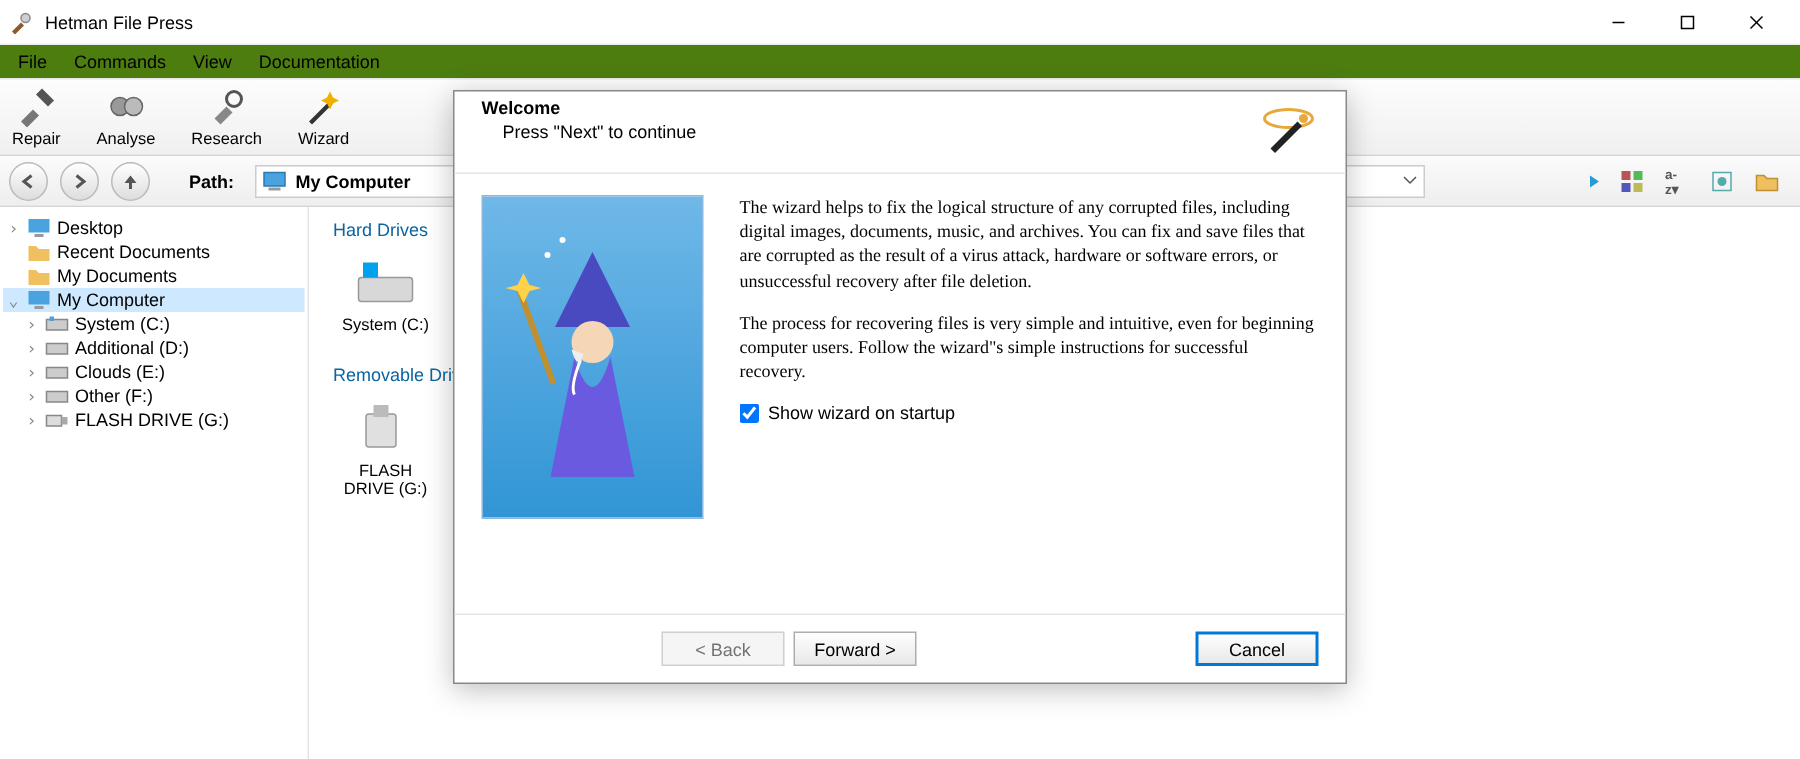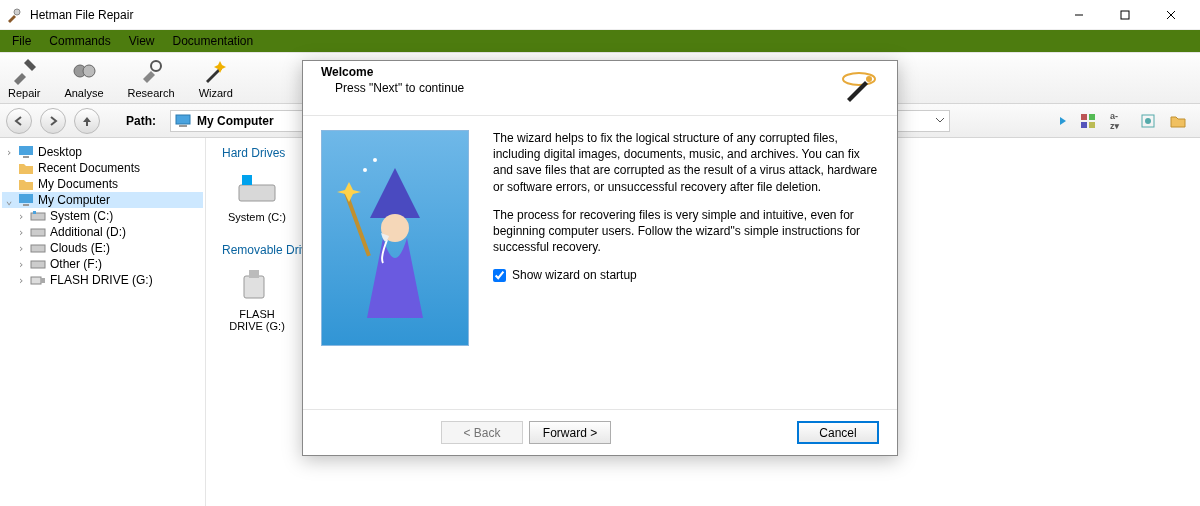--- a/index.html
+++ b/index.html
@@ -133,21 +133,21 @@
   padding: 14px 18px;
   gap: 24px;
 }
 .wiz-img {
   width: 148px; height: 216px;
   border: 1px solid #8ab8e0;
   background: linear-gradient(to bottom, #6fb8e8, #3195d5);
   display: flex; align-items: center; justify-content: center;
 }
 .wiz-text { flex: 1; font-size: 12px; color: #000; line-height: 1.35; }
-.wiz-text p { margin-bottom: 12px; }
+.wiz-text p { margin-bottom: 12px; font-family: Liberation Serif, serif; }
 .checkbox-row { display: flex; align-items: center; gap: 6px; margin-top: 8px; }
 .checkbox-row input { width: 13px; height: 13px; }
 .modal-footer {
   height: 46px;
   border-top: 1px solid #e5e5e5;
   display: flex; align-items: center;
   padding: 0 18px;
   gap: 10px;
 }
 .btn {
@@ -166,21 +166,21 @@
 </head>
 <body>
 
 <div class="titlebar">
   <span class="app-icon">
     <svg viewBox="0 0 16 16">
         <path d="M2 14 L8 8 L10 10 L4 16 Z" fill="#8a5a2b"></path>
         <circle cx="11" cy="5" r="3" fill="#cfcfcf" stroke="#888"></circle>
       </svg>
   </span>
-  <span class="title">Hetman File Repair</span>
+  <span class="title">Hetman File Press</span>
   <div class="win-controls">
     <div class="win-btn">
         <svg width="10" height="10">
           <line x1="1" y1="5" x2="9" y2="5" stroke="#000" stroke-width="1"></line>
         </svg>
       </div>
     <div class="win-btn">
         <svg width="10" height="10">
           <rect x="1" y="1" width="8" height="8" fill="none" stroke="#000" stroke-width="1"></rect>
         </svg>

